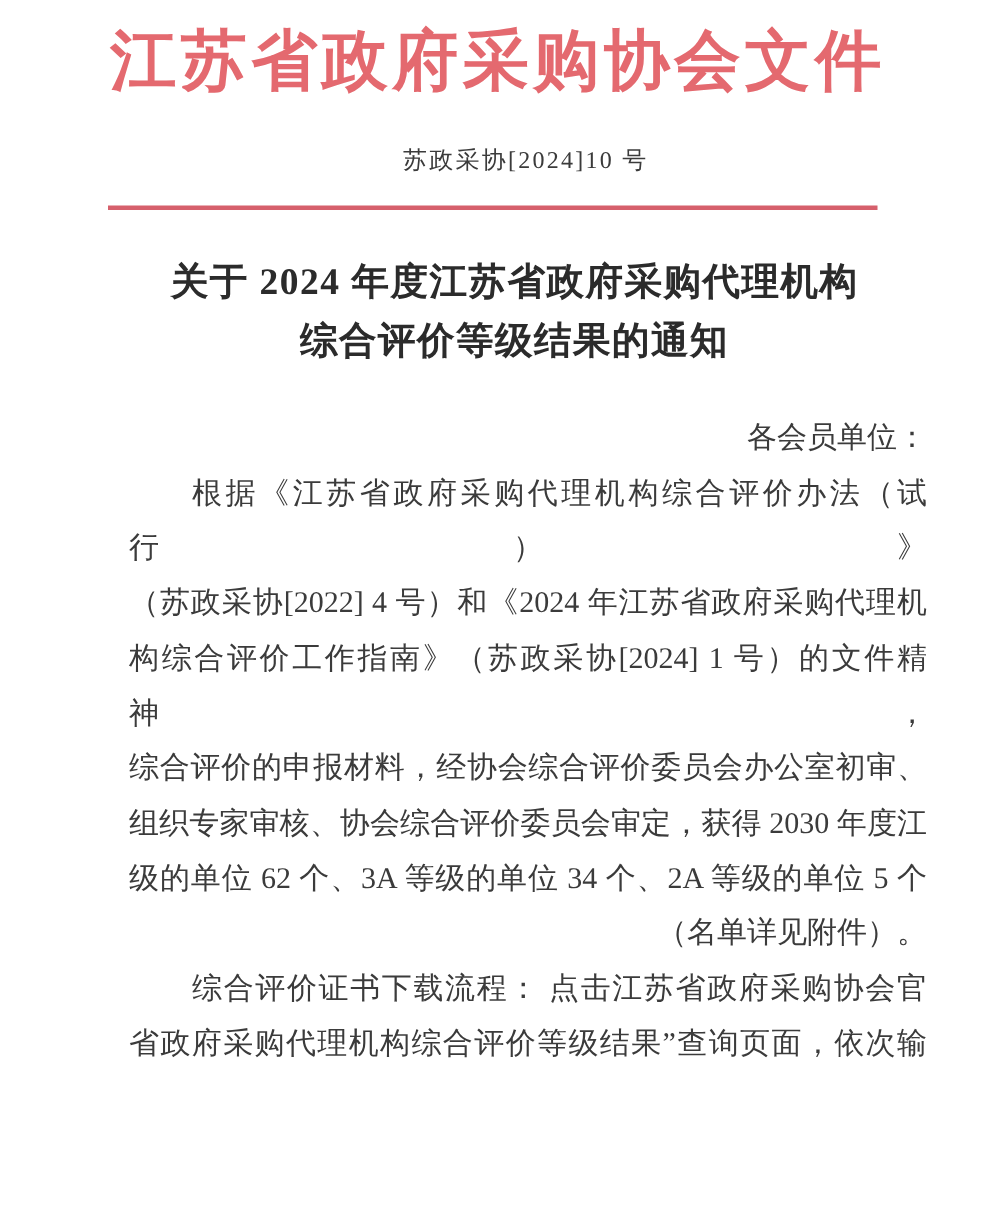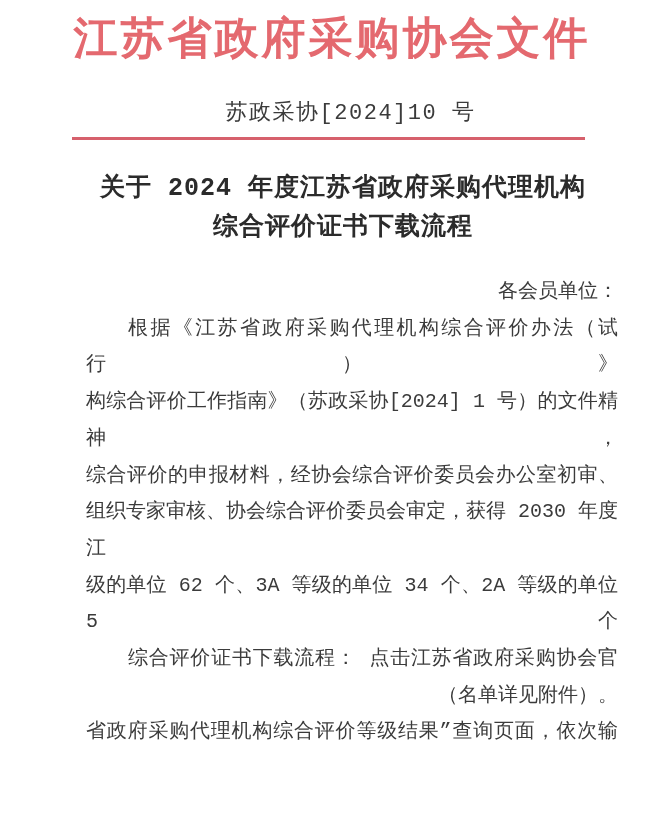--- a/index.html
+++ b/index.html
@@ -7,42 +7,42 @@
     padding: 0;
     background: #ffffff;
   }
   .page {
     position: relative;
     width: 664px;
     height: 748px;
     margin: 0 auto;
     background: #ffffff;
     overflow: hidden;
-    font-family: Liberation Mono, monospace;
+    font-family: Liberation Serif, serif;
   }
   .org-header {
     position: absolute;
     top: 12px;
     left: 0;
     right: 0;
     text-align: center;
     font-size: 44px;
     font-weight: 700;
     letter-spacing: 3px;
     color: #e4696f;
     line-height: 58px;
     white-space: nowrap;
   }
   .doc-number {
     position: absolute;
     top: 97px;
     left: 0;
     right: 0;
     text-align: center;
-    font-size: 22px;
+    font-size: 16px;
     letter-spacing: 1.5px;
     color: #3b3b3b;
     padding-left: 37px;
   }
   .red-rule {
     position: absolute;
     top: 137px;
     left: 72px;
     width: 513px;
     height: 3px;
@@ -97,30 +97,31 @@
 <div class="page">
 
   <div class="org-header">江苏省政府采购协会文件</div>
 
   <div class="doc-number">苏政采协[2024]10 号</div>
 
   <div class="red-rule"></div>
 
   <div class="doc-title">
     <div>关于 2024 年度江苏省政府采购代理机构</div>
-    <div>综合评价证书下载流程</div>
+    <div>综合评价等级结果的通知</div>
   </div>
 
   <div class="body-text">
     <div class="bline">各会员单位：</div>
     <div class="bline indent fill">根据《江苏省政府采购代理机构综合评价办法（试行）》</div>
+    <div class="bline fill">（苏政采协[2022] 4 号）和《2024 年江苏省政府采购代理机</div>
     <div class="bline fill">构综合评价工作指南》（苏政采协[2024] 1 号）的文件精神，</div>
     <div class="bline fill">综合评价的申报材料，经协会综合评价委员会办公室初审、</div>
     <div class="bline fill">组织专家审核、协会综合评价委员会审定，获得 2030 年度江</div>
     <div class="bline fill">级的单位 62 个、3A 等级的单位 34 个、2A 等级的单位 5 个</div>
+    <div class="bline">（名单详见附件）。</div>
     <div class="bline indent fill">综合评价证书下载流程：  点击江苏省政府采购协会官</div>
-    <div class="bline">（名单详见附件）。</div>
     <div class="bline fill">省政府采购代理机构综合评价等级结果”查询页面，依次输</div>
   </div>
 
   <div class="page-number">—1—</div>
 
 </div>
 
 </body></html>

